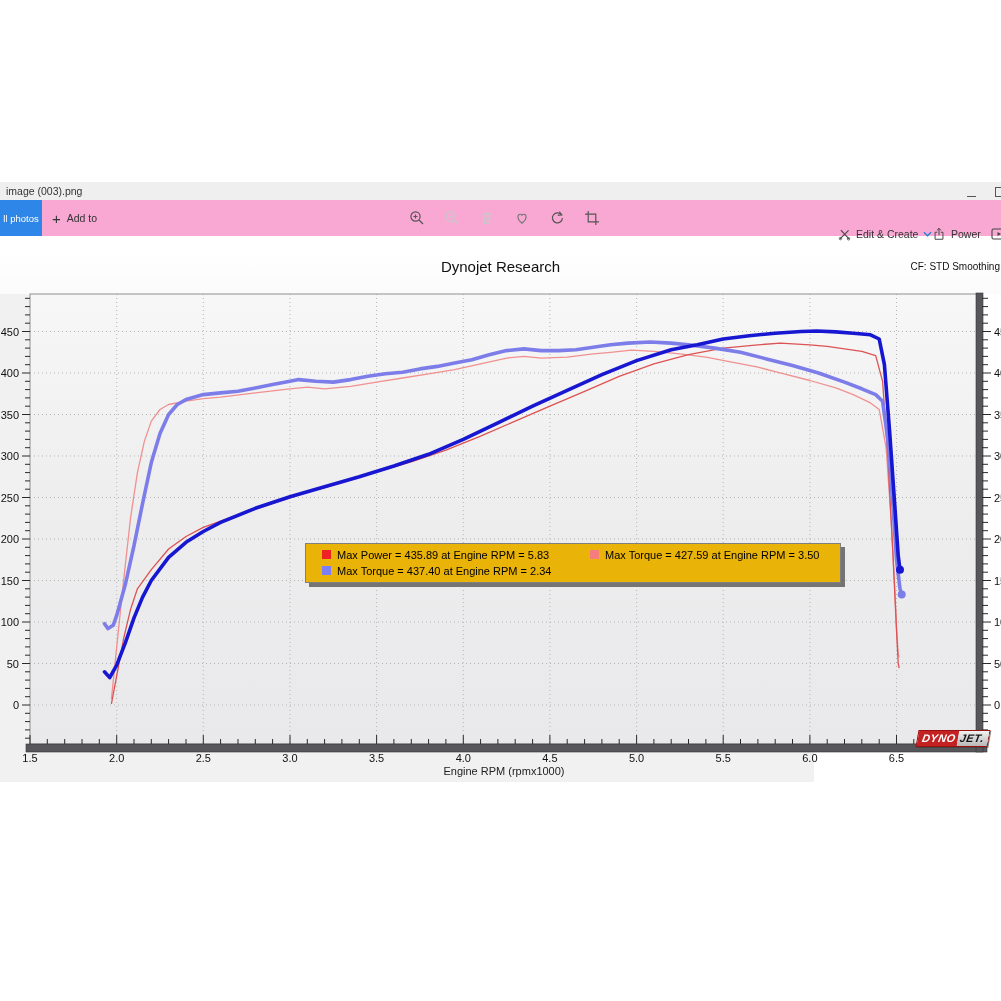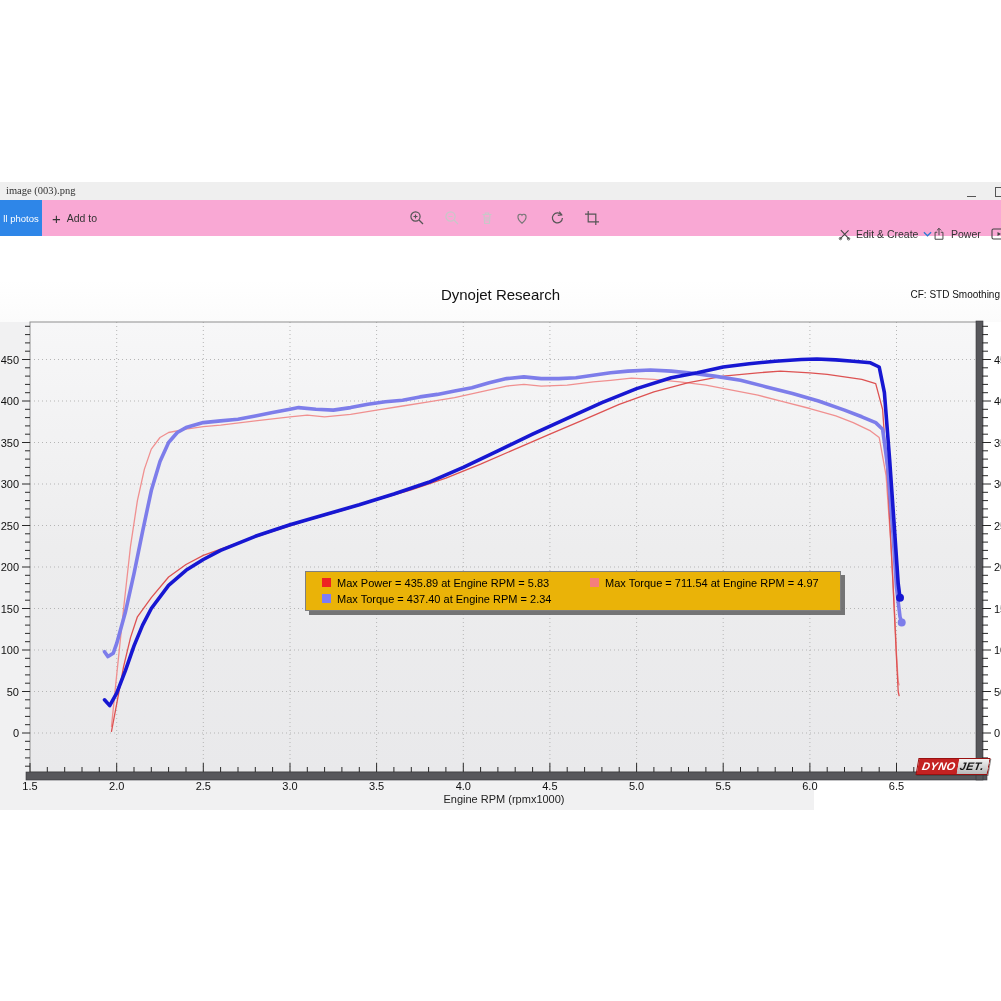--- a/index.html
+++ b/index.html
@@ -1,40 +1,40 @@
 <!DOCTYPE html>
 <html><head>
 <meta charset="utf-8">
 <style>
   html,body{margin:0;padding:0;}
   body{width:1001px;height:1001px;overflow:hidden;background:#fff;
        font-family:"Liberation Sans",sans-serif;-webkit-font-smoothing:antialiased;}
   .stage{position:relative;width:1001px;height:1001px;overflow:hidden;}
 
   
-  .titlebar{position:absolute;top:182px;left:0;width:1001px;height:18px;background:#efefef;font-family:Liberation Serif, serif;}
+  .titlebar{position:absolute;top:182px;left:0;width:1001px;height:18px;background:#efefef;}
   .titlebar .wtitle{position:absolute;left:6px;top:3px;font-size:10.5px;color:#333;}
   .min-btn{position:absolute;left:958px;top:0;width:26px;height:18px;text-align:center;color:#444;}
   .min-btn .dash{display:inline-block;width:9px;border-top:1px solid #555;vertical-align:middle;margin-top:9px;}
   .max-partial{position:absolute;left:995px;top:5px;width:9px;height:8px;border:1px solid #555;background:#efefef;}
 
   .toolbar{position:absolute;top:200px;left:0;width:1001px;height:36px;background:#f9a8d4;padding-left:16px;}
   .allphotos{position:absolute;left:0;top:0;width:42px;height:36px;background:#2e86e8;color:#fff;
              font-size:9.5px;display:flex;align-items:center;justify-content:center;overflow:hidden;cursor:pointer;}
   .addto{position:absolute;left:52px;top:0;height:36px;display:flex;align-items:center;gap:6px;font-size:10.5px;color:#333;cursor:pointer;}
   .plus{font-size:15px;color:#333;line-height:1;}
   .tool-icons{position:absolute;left:409px;top:0;height:36px;display:flex;gap:19px;align-items:center;}
   .ticon{width:16px;height:16px;display:block;cursor:pointer;}
   .tool-right-item{position:absolute;top:16px;height:36px;display:flex;align-items:center;gap:5px;font-size:10.5px;color:#333;cursor:pointer;}
   .editcreate{left:838px;}
   .sharebtn{left:932px;}
   .partial-icon{left:991px;}
 
   
-  .photo{position:absolute;top:280px;left:0;width:814px;height:530px;background:#f1f1f2;}
+  .photo{position:absolute;top:252px;left:0;width:814px;height:530px;background:#f1f1f2;}
   .photo-header{position:absolute;top:0;left:0;width:1001px;height:42px;background:linear-gradient(#ffffff,#fbfbfb);}
   .chart-title{position:absolute;top:6px;left:0;width:1001px;text-align:center;font-size:15px;color:#111;}
   .chart-sub{position:absolute;top:26px;left:0;width:1001px;text-align:center;font-size:10px;color:#333;}
   .cf-label{position:absolute;top:9px;right:1px;font-size:10px;color:#111;white-space:nowrap;}
 
   #plot-svg{position:absolute;left:30px;top:42px;overflow:visible;}
   .axlbl{font-family:"Liberation Sans",sans-serif;font-size:11px;fill:#111;}
   .axtitle{font-family:"Liberation Sans",sans-serif;font-size:11px;fill:#222;}
 
   .legend{position:absolute;left:305px;top:291px;width:536px;background:#eab308;border:1px solid #808080;
@@ -365,21 +365,21 @@
         <text x="474" y="481" text-anchor="middle" class="axtitle">Engine RPM (rpmx1000)</text>
       </svg>
 
     <div class="legend">
       <div class="leg-item">
         <span class="swatch" style="background: rgb(238, 34, 34);"></span>
         <span>Max Power = 435.89 at Engine RPM = 5.83</span>
       </div>
       <div class="leg-item">
         <span class="swatch" style="background: rgb(245, 125, 125);"></span>
-        <span>Max Torque = 711.54 at Engine RPM = 4.97</span>
+        <span>Max Torque = 427.59 at Engine RPM = 3.50</span>
       </div>
       <div class="leg-item">
         <span class="swatch" style="background: rgb(125, 125, 245);"></span>
         <span>Max Torque = 437.40 at Engine RPM = 2.34</span>
       </div>
     </div>
 
     <div class="dyno-logo">
       <span class="dyno">DYNO</span>
       <span class="jet">JET.</span>

